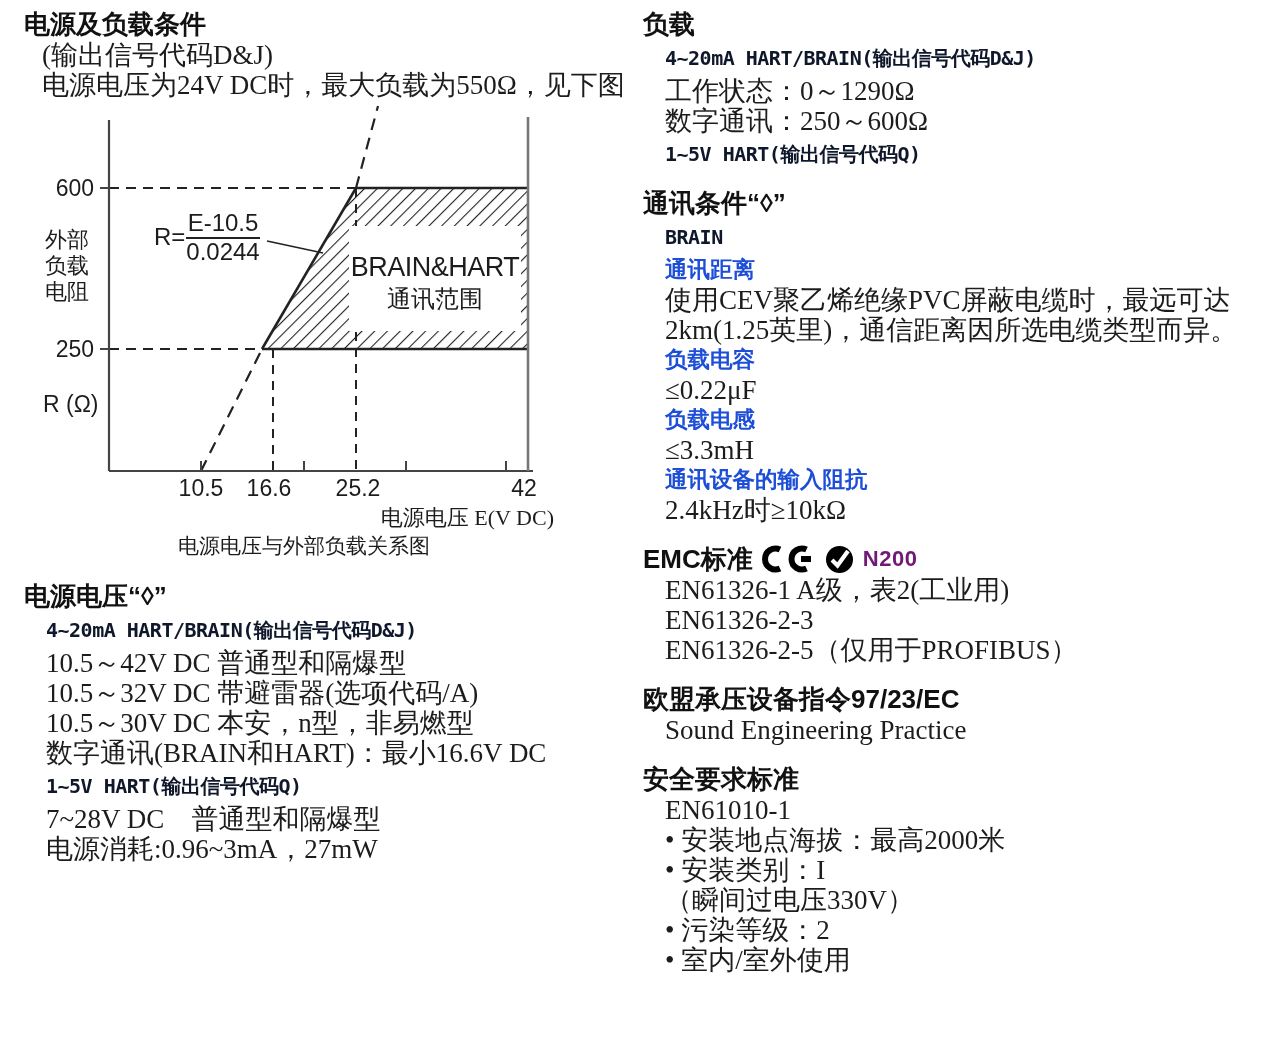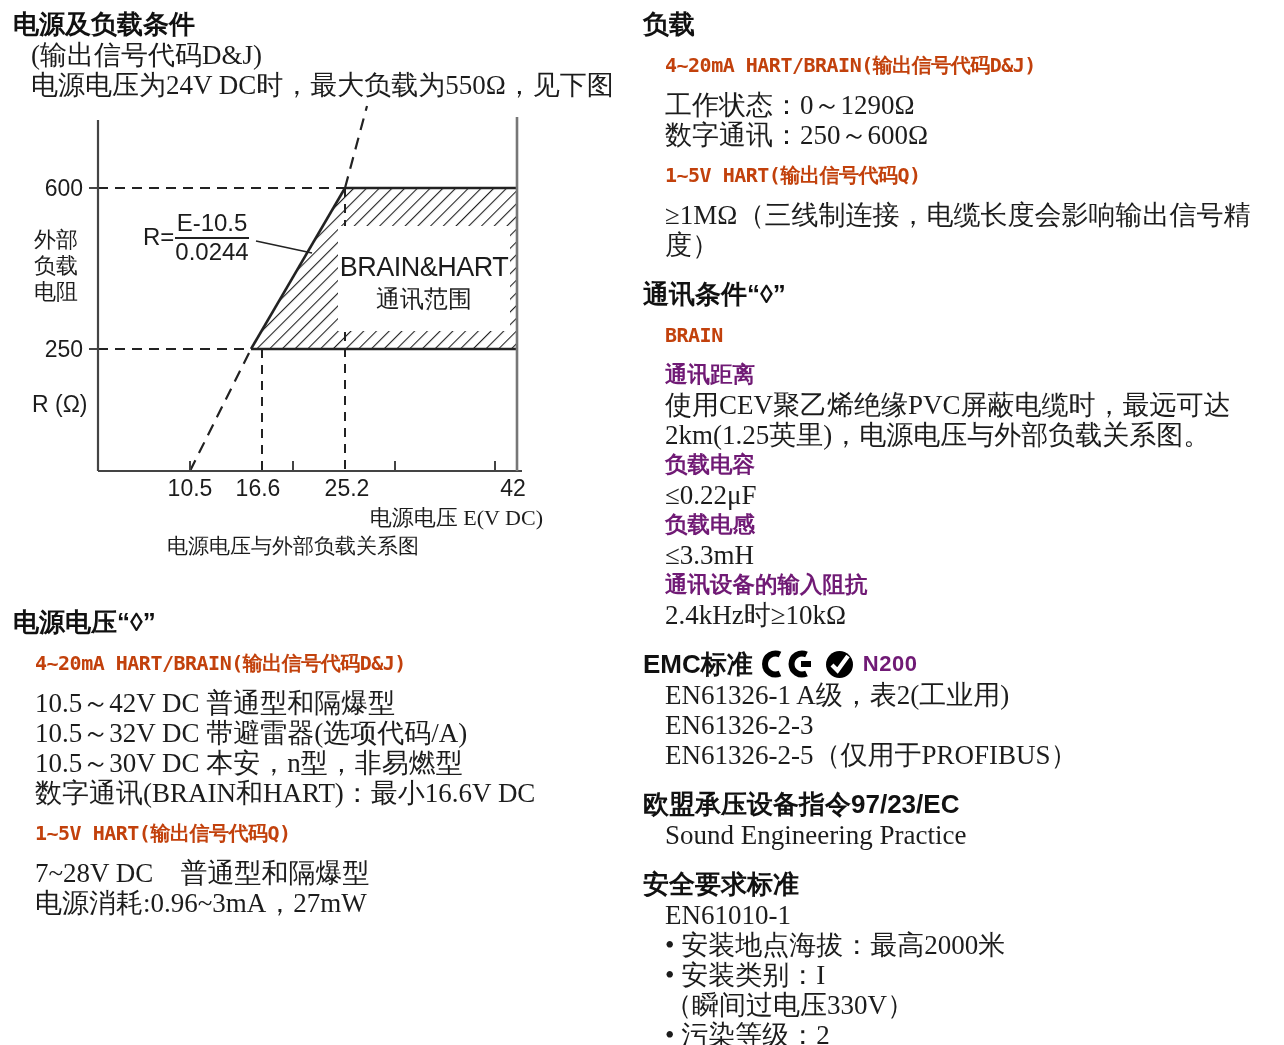--- a/index.html
+++ b/index.html
@@ -1,34 +1,34 @@
 <!DOCTYPE html>
 <html><head>
 <meta charset="utf-8">
 <style>
   html,body{margin:0;padding:0;background:#ffffff;}
   body{position:relative;width:1284px;height:1045px;color:#1c1c1c;overflow:hidden;
        font-family:"Liberation Serif",serif;}
   .col{position:absolute;top:8px;}
-  .col-left{left:13px;width:612px;}
+  .col-left{left:24px;width:612px;}
   .col-right{left:643px;width:634px;}
   .h1{font-family:"Liberation Sans",sans-serif;font-weight:bold;font-size:26px;line-height:32px;color:#111;margin:0;}
   .h1.gap{margin-top:18px;}
   .body{font-family:"Liberation Serif",serif;font-size:27px;line-height:30px;padding-left:22px;margin:0;}
   .tech{font-family:"DejaVu Sans Mono","Liberation Sans",sans-serif;font-weight:bold;font-size:20px;
-        line-height:30px;letter-spacing:-0.5px;padding-left:22px;margin:10px 0;color:#c2410c;}
+        line-height:30px;letter-spacing:-0.5px;padding-left:22px;margin:3px 0;color:#0f172a;}
   .blabel{font-family:"Liberation Sans",sans-serif;font-weight:bold;font-size:22.5px;line-height:30px;
-          padding-left:22px;margin:0;color:#701a75;}
+          padding-left:22px;margin:0;color:#1d4ed8;}
   .fig-wrap{margin:4px 0 0 0;}
   .fig-svg{display:block;margin-left:17px;}
   .fig-axis-title{width:530px;box-sizing:border-box;padding-left:100px;text-align:right;
                   font-size:22px;line-height:28px;}
   .fig-caption{width:530px;box-sizing:border-box;padding-left:30px;text-align:center;
                font-size:21px;line-height:28px;}
-  .pv-head{margin-top:46px;}
+  .pv-head{margin-top:20px;}
   .emc-row{display:flex;align-items:center;gap:9px;}
   .emc-row .logo{flex:0 0 auto;}
   .n200{font-family:"Liberation Sans",sans-serif;font-weight:bold;font-size:22px;letter-spacing:0.5px;color:#701a75;}
   svg text{font-family:"Liberation Sans",sans-serif;fill:#1c1c1c;}
   svg text.serif{font-family:"Liberation Serif",serif;}
 </style>
 </head>
 <body>
 
 <div class="col col-left">
@@ -109,27 +109,26 @@
   <div class="body">电源消耗:0.96~3mA，27mW</div>
 </div>
 
 <div class="col col-right">
 
   <div class="h1">负载</div>
   <div class="tech">4~20mA HART/BRAIN(输出信号代码D&amp;J)</div>
   <div class="body">工作状态：0～1290Ω</div>
   <div class="body">数字通讯：250～600Ω</div>
   <div class="tech">1~5V HART(输出信号代码Q)</div>
-  <div class="body">≥1MΩ（三线制连接，电缆长度会影响输出信号精度）</div>
 
   <div class="h1 gap">通讯条件“◊”</div>
   <div class="tech">BRAIN</div>
   <div class="blabel">通讯距离</div>
   <div class="body">使用CEV聚乙烯绝缘PVC屏蔽电缆时，最远可达</div>
-  <div class="body">2km(1.25英里)，电源电压与外部负载关系图。</div>
+  <div class="body">2km(1.25英里)，通信距离因所选电缆类型而异。</div>
   <div class="blabel">负载电容</div>
   <div class="body">≤0.22μF</div>
   <div class="blabel">负载电感</div>
   <div class="body">≤3.3mH</div>
   <div class="blabel">通讯设备的输入阻抗</div>
   <div class="body">2.4kHz时≥10kΩ</div>
 
   <div class="h1 gap emc-row">
     <span>EMC标准</span>
     <svg class="logo" width="54" height="28" viewBox="0 0 54 28">

